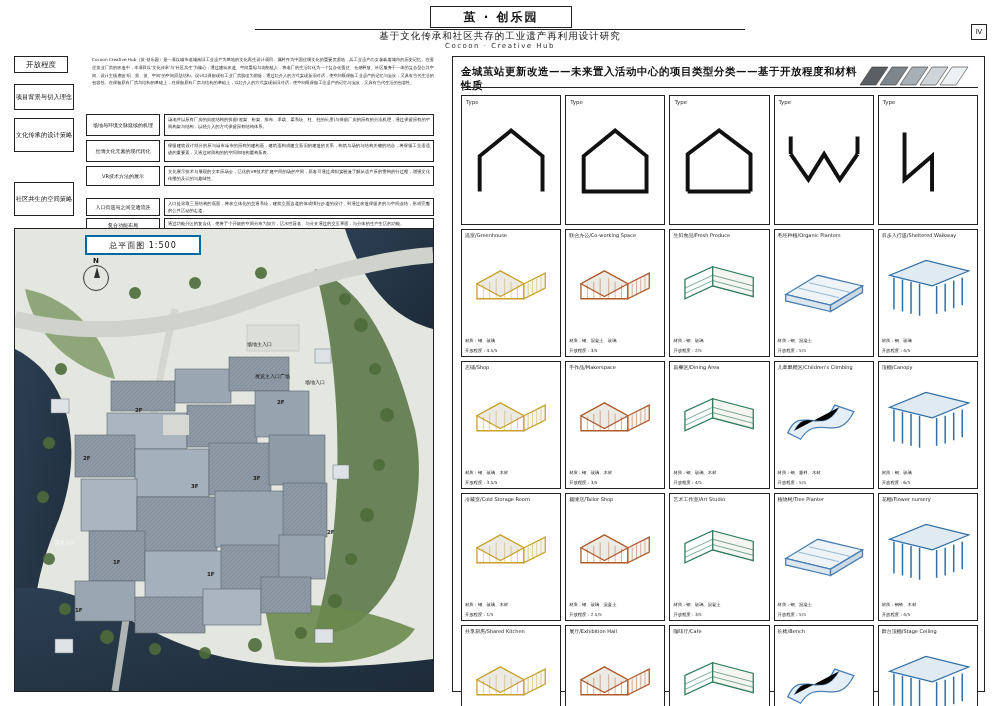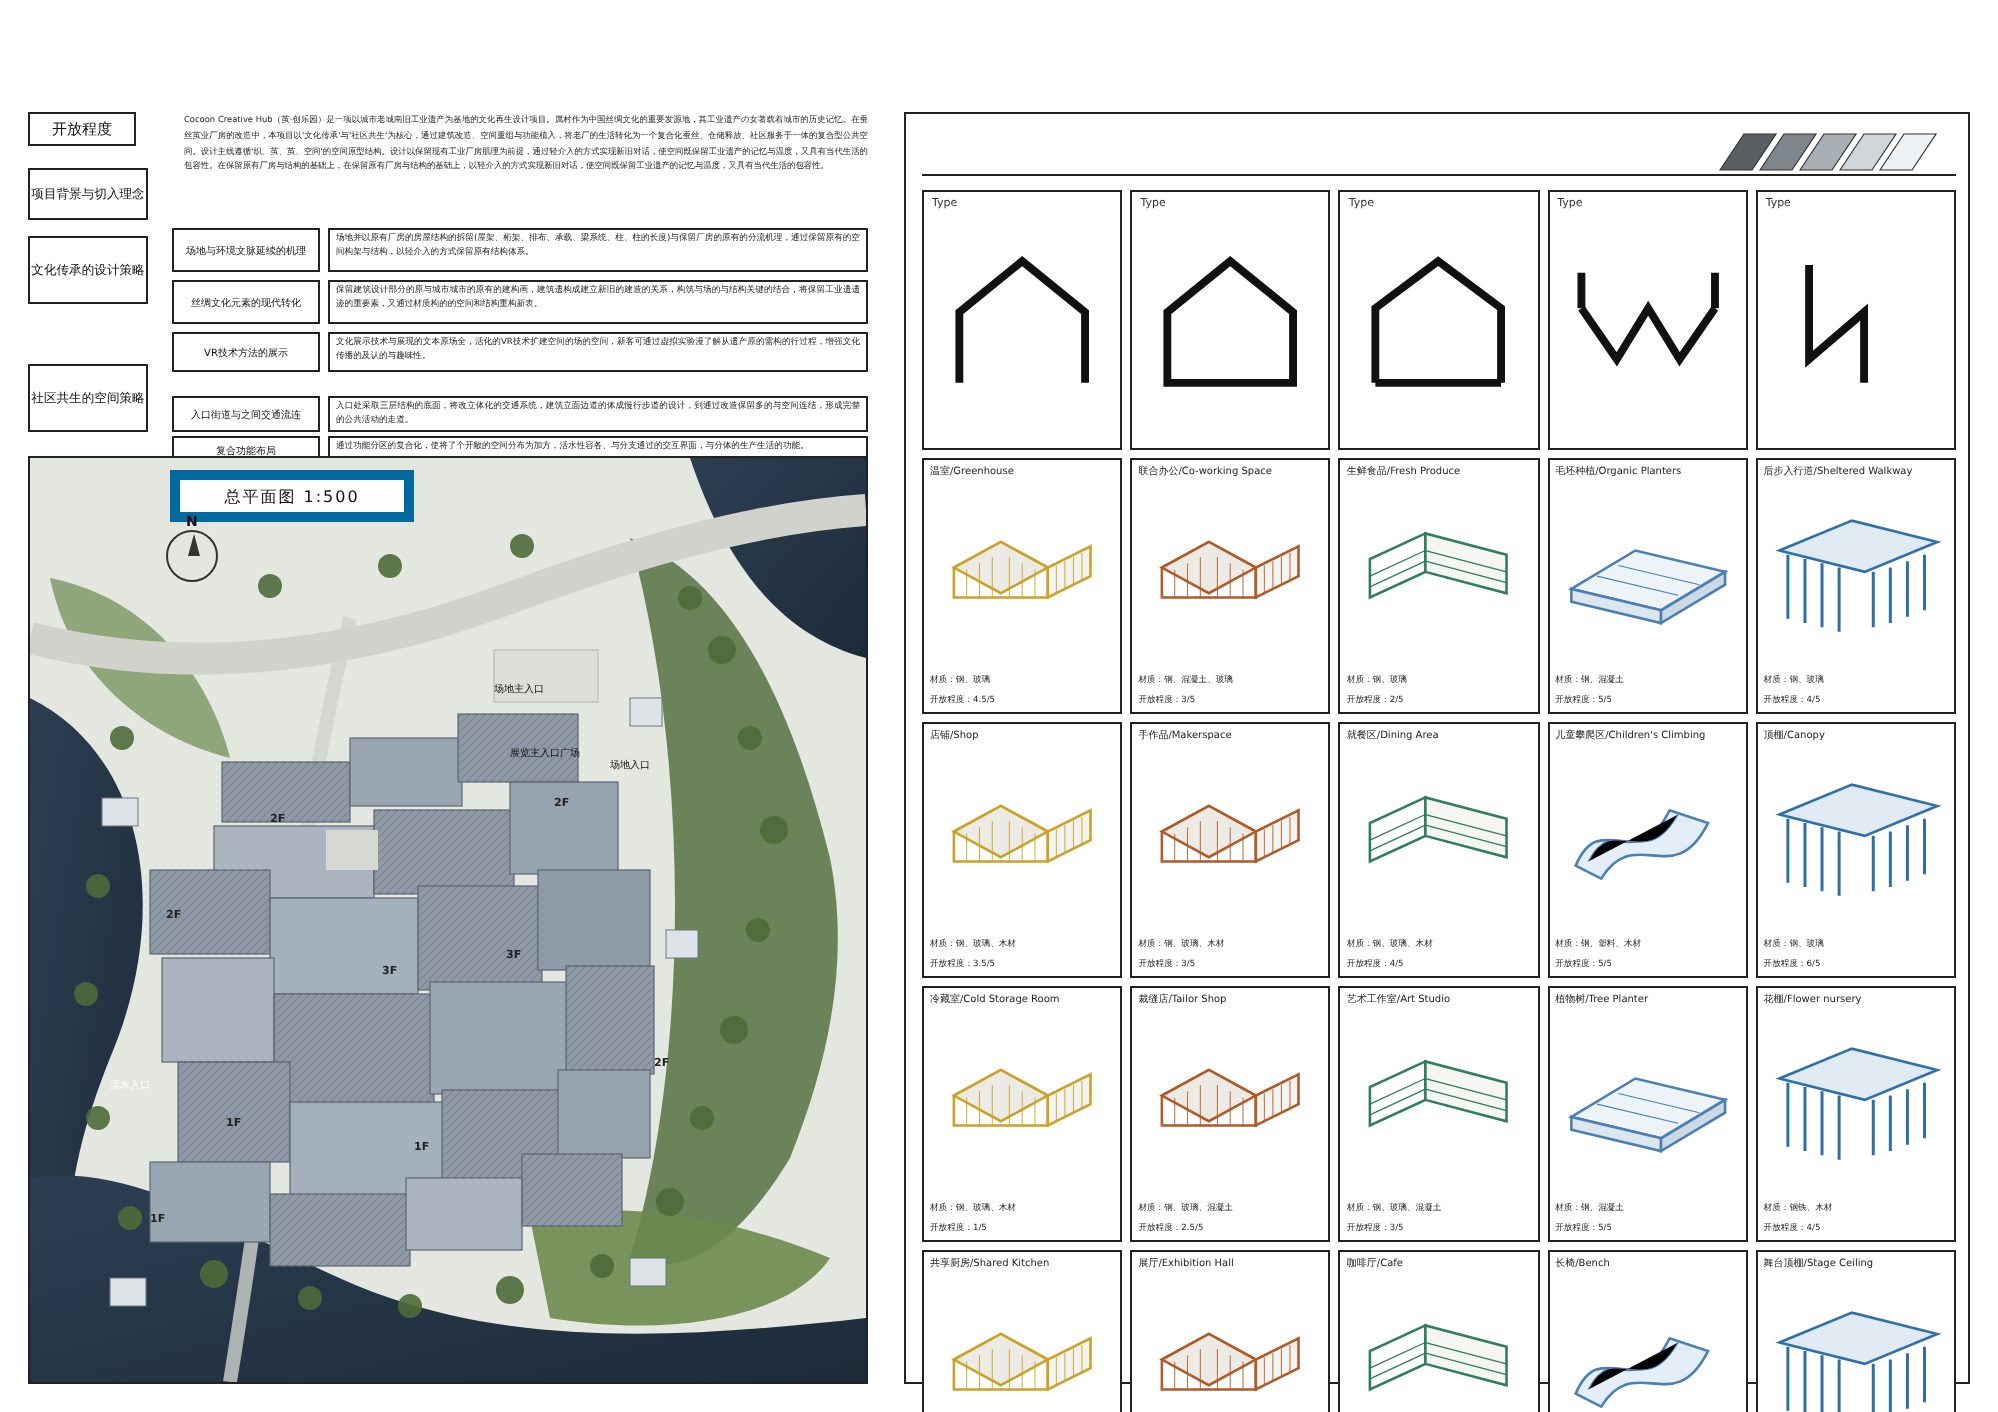--- a/index.html
+++ b/index.html
@@ -21,21 +21,21 @@
   .sd-text{position:absolute;left:78px;top:0px;width:342px;font-size:4.2px;line-height:1.85;color:#222;text-align:justify;}
   .tagA{position:absolute;left:14px;top:84px;width:60px;height:26px;border:1px solid #222;font-size:6.3px;display:flex;align-items:center;justify-content:center;box-sizing:border-box;}
   .tagB{position:absolute;left:14px;top:118px;width:60px;height:34px;border:1px solid #222;font-size:6.3px;display:flex;align-items:center;justify-content:center;box-sizing:border-box;}
   .tagC{position:absolute;left:14px;top:182px;width:60px;height:34px;border:1px solid #222;font-size:6.3px;display:flex;align-items:center;justify-content:center;box-sizing:border-box;}
 
   .rowbox{position:absolute;left:86px;border:1px solid #222;box-sizing:border-box;font-size:4.3px;line-height:1.6;color:#222;padding:2px 3px;text-align:justify;}
   .rowlbl{position:absolute;left:86px;border:1px solid #222;box-sizing:border-box;font-size:5px;display:flex;align-items:center;justify-content:center;padding:0 2px;text-align:center;}
 
   
   .siteplan{position:absolute;left:14px;top:228px;width:420px;height:464px;border:1px solid #222;box-sizing:border-box;overflow:hidden;background:#dfe6df;}
-  .sp-title{position:absolute;left:70px;top:6px;width:112px;height:16px;border:5px solid #0369a1;background:#fff;font-size:8px;display:flex;align-items:center;justify-content:center;letter-spacing:1px;z-index:30;}
+  .sp-title{position:absolute;left:70px;top:6px;width:112px;height:16px;border:2px solid #0369a1;background:#fff;font-size:8px;display:flex;align-items:center;justify-content:center;letter-spacing:1px;z-index:30;}
   .sp-north{position:absolute;left:62px;top:28px;width:34px;height:34px;z-index:30;}
   .sp-north .ring{position:absolute;left:6px;top:8px;width:24px;height:24px;border:1px solid #333;border-radius:50%;}
   .sp-north .nl{position:absolute;left:16px;top:0;font-size:7px;font-weight:bold;}
   .sp-north .arrow{position:absolute;left:17px;top:10px;width:0;height:0;border-left:3px solid transparent;border-right:3px solid transparent;border-bottom:11px solid #333;}
 
   .map-lbl{position:absolute;font-size:5px;color:#111;z-index:25;}
   .map-lbl.w{color:#fff;}
   .fl{position:absolute;font-size:5.5px;font-weight:bold;color:#222;z-index:25;}
 
   
@@ -53,20 +53,29 @@
   .cell .ct{position:absolute;left:3px;top:2px;font-size:5px;color:#222;}
   .cell .cm{position:absolute;left:3px;bottom:12px;font-size:4.3px;color:#222;line-height:1.4;}
   .cell .co{position:absolute;left:3px;bottom:3px;font-size:4.3px;color:#222;}
   .cell svg{position:absolute;left:0;top:0;}
 </style>
 </head>
 <body>
 
 <div class="board">
 
+  <div class="hdr">
+    <div class="hdr-title-box">
+      <span class="hdr-title">茧 · 创乐园</span>
+    </div>
+    <div class="hdr-rule"></div>
+    <div class="hdr-sub">基于文化传承和社区共存的工业遗产再利用设计研究</div>
+    <div class="hdr-eng">Cocoon · Creative Hub</div>
+    <div class="hdr-page">Ⅳ</div>
+  </div>
 
   <div class="left">
     <div class="sd-label">开放程度</div>
     <div class="sd-text">Cocoon Creative Hub（茧·创乐园）是一项以城市老城南旧工业遗产为基地的文化再生设计项目。属村作为中国丝绸文化的重要发源地，其工业遗产の女著载着城市的历史记忆。在蚕丝茧业厂房的改造中，本项目以'文化传承'与'社区共生'为核心，通过建筑改造、空间重组与功能植入，将老厂的生活转化为一个复合化蚕丝、仓储释放、社区服务于一体的复合型公共空间。设计主线遵循'织、茧、茧、空间'的空间原型结构。设计以保留现有工业厂房肌理为前提，通过轻介入的方式实现新旧对话，使空间既保留工业遗产的记忆与温度，又具有当代生活的包容性。在保留原有厂房与结构的基础上，在保留原有厂房与结构的基础上，以轻介入的方式实现新旧对话，使空间既保留工业遗产的记忆与温度，又具有当代生活的包容性。</div>
   </div>
 
   <div class="tagA">项目背景与切入理念</div>
   <div class="tagB">文化传承的设计策略</div>
   <div class="tagC">社区共生的空间策略</div>
 
@@ -191,20 +200,21 @@
     <div class="fl" style="left:68px;top:226px;">2F</div>
     <div class="fl" style="left:176px;top:254px;">3F</div>
     <div class="fl" style="left:238px;top:246px;">3F</div>
     <div class="fl" style="left:98px;top:330px;">1F</div>
     <div class="fl" style="left:192px;top:342px;">1F</div>
     <div class="fl" style="left:60px;top:378px;">1F</div>
     <div class="fl" style="left:312px;top:300px;">2F</div>
   </div>
 
   <div class="right">
+    <div class="rp-title">金城茧站更新改造——未来置入活动中心的项目类型分类——基于开放程度和材料性质</div>
     <div class="roofs">
       <svg width="120" height="26" viewBox="0 0 120 26">
         <g stroke="#333" stroke-width="0.6">
           <path d="M2 24 L14 6 L30 6 L18 24 Z" fill="#5a5f63"></path>
           <path d="M22 24 L34 6 L50 6 L38 24 Z" fill="#7e868c"></path>
           <path d="M42 24 L54 6 L70 6 L58 24 Z" fill="#a8b0b6"></path>
           <path d="M62 24 L74 6 L90 6 L78 24 Z" fill="#cfd5d9"></path>
           <path d="M82 24 L94 6 L110 6 L98 24 Z" fill="#eef1f3"></path>
         </g>
       </svg>

